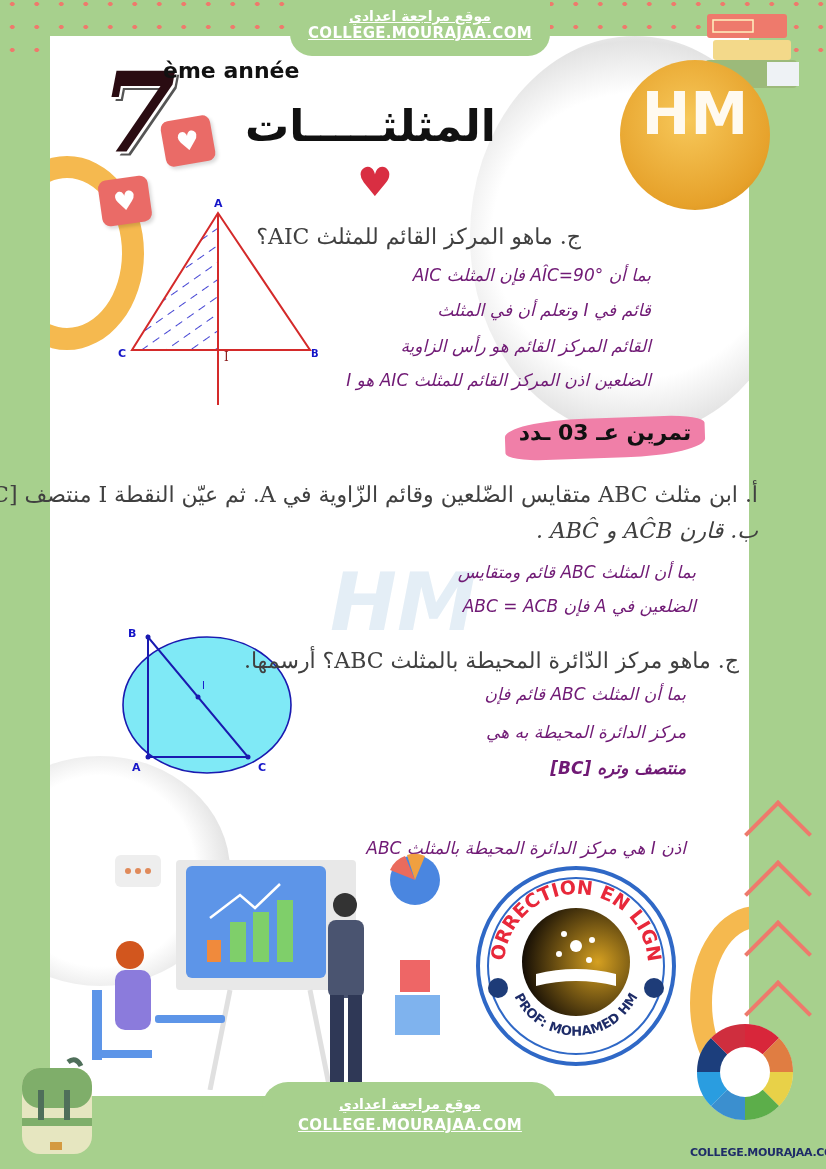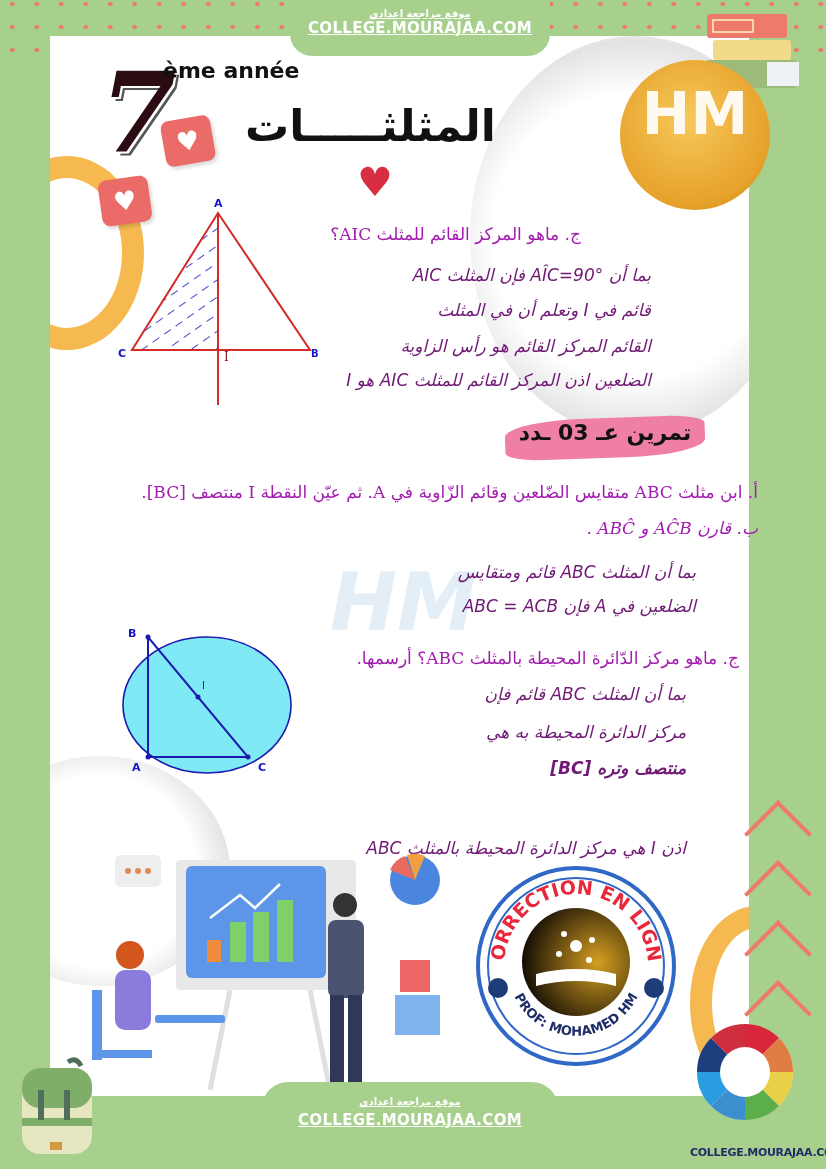--- a/index.html
+++ b/index.html
@@ -1,31 +1,31 @@
 <!DOCTYPE html>
 <html><head>
 <meta charset="utf-8">
 <style>
   html, body { margin: 0; padding: 0; }
   body { width: 826px; height: 1169px; position: relative; overflow: hidden; background: #a7d08d; font-family: "DejaVu Sans", sans-serif; }
   .page { position: absolute; left: 50px; top: 36px; width: 699px; height: 1060px; background: #ffffff; overflow: hidden; }
   .dots { position: absolute; left: 0; width: 826px; height: 4px; background-image: radial-gradient(circle, #ee7a6c 2px, transparent 2.5px); background-size: 24.5px 4px; }
   .abs { position: absolute; }
   .tab-top { position: absolute; left: 290px; top: 0; width: 260px; height: 56px; background: #a7d08d; border-radius: 0 0 22px 22px; text-align: center; color: #fff; }
-  .tab-top .ar, .tab-bot .ar { font-size: 10px; font-weight: bold; text-decoration: underline; direction: rtl; }
+  .tab-top .ar, .tab-bot .ar { font-size: 14px; font-weight: bold; text-decoration: underline; direction: rtl; }
   .tab-top .en, .tab-bot .en { font-size: 15px; font-weight: bold; text-decoration: underline; letter-spacing: 0.3px; }
   .tab-bot { position: absolute; left: 262px; top: 1082px; width: 296px; height: 87px; background: #a7d08d; border-radius: 26px 26px 0 0; text-align: center; color: #fff; padding-top: 14px; box-sizing: border-box; }
   .num7 { position: absolute; left: 100px; top: 58px; font-family: "DejaVu Serif", serif; font-size: 110px; font-weight: bold; font-style: italic; color: #2a0c12; text-shadow: 2px 2px 0 #fff, 4px 4px 0 #555; line-height: 1; }
   .eme { position: absolute; left: 163px; top: 58px; font-size: 22px; font-weight: bold; color: #111; }
   .title { position: absolute; left: 245px; top: 100px; font-size: 44px; font-weight: 900; color: #111; direction: rtl; letter-spacing: -1px; }
   .heart { position: absolute; color: #d92e42; font-size: 40px; line-height: 1; }
   .like { position: absolute; width: 50px; height: 46px; background: #ea6b67; border-radius: 8px; display: flex; align-items: center; justify-content: center; color: #fff; font-size: 26px; box-shadow: 2px 3px 4px rgba(0,0,0,.15); }
   .sun { position: absolute; left: 620px; top: 60px; width: 150px; height: 150px; border-radius: 50%; background: radial-gradient(circle at 45% 40%, #f7c85a, #e6a12a 70%, #c98416); }
   .hm { position: absolute; left: 620px; top: 80px; width: 150px; text-align: center; font-size: 58px; font-weight: 900; color: #fffaf0; }
-  .q { position: absolute; direction: rtl; font-family: "DejaVu Serif", serif; color: #a21caf; font-size: 17px; white-space: nowrap; }
+  .q { position: absolute; direction: rtl; font-family: "DejaVu Serif", serif; color: #404040; font-size: 22px; white-space: nowrap; }
   .hw { position: absolute; direction: rtl; font-family: "DejaVu Sans", sans-serif; color: #701a75; font-size: 17px; white-space: nowrap; font-style: italic; }
   .brush { position: absolute; left: 505px; top: 418px; width: 200px; height: 40px; background: #f07fa8; border-radius: 40% 20% 40% 20%; transform: rotate(-2deg); }
   .ex-title { position: absolute; left: 510px; top: 420px; width: 190px; text-align: center; direction: rtl; font-size: 22px; font-weight: bold; color: #111; }
   .watermark { position: absolute; font-size: 80px; font-weight: 900; color: #e4eef6; font-style: italic; }
   .chev { position: absolute; width: 44px; height: 44px; border-left: 4px solid #ee7a6c; border-top: 4px solid #ee7a6c; transform: rotate(45deg); }
   .orange-ring { position: absolute; border-radius: 50%; border: 22px solid #f5b94f; }
   .grey-swoosh { position: absolute; border-radius: 50%; background: radial-gradient(circle, #ffffff 55%, #e3e3e3 75%, #ffffff 90%); }
 </style>
 </head>
 <body>

